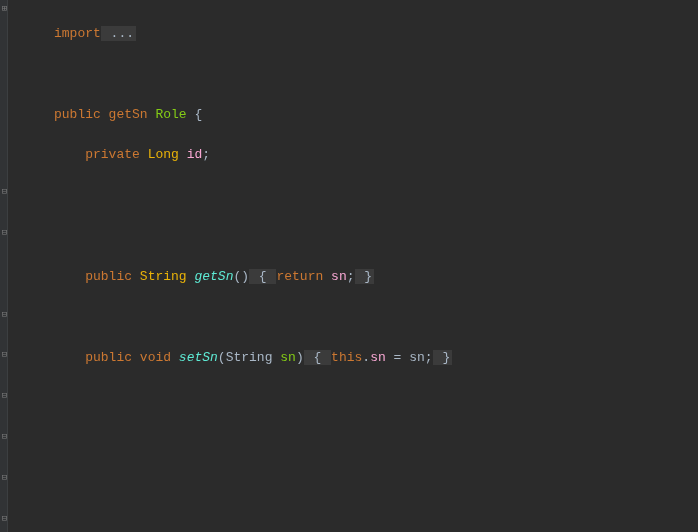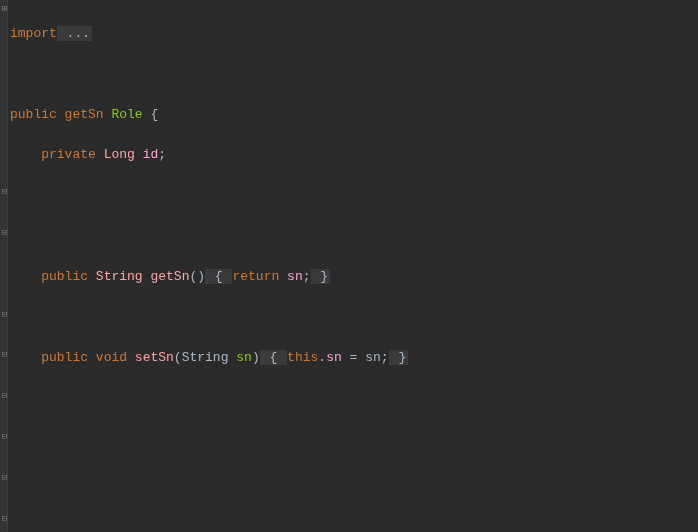--- a/index.html
+++ b/index.html
@@ -31,26 +31,27 @@
       height: 7px;
       color: #7e7e7e;
       font-size: 9px;
       line-height: 7px;
       text-align: center;
     }
     .code {
       padding: 4px 5px 4px 2px;
       white-space: pre;
       flex: 1;
+      margin-left: 44px;
     }
     .line { height: 20.3px; }
     .kw { color: #cc7832; }
-    .type { color: #fca5a5; }
+    .type { color: #eab308; }
     .ident { color: #84cc16; }
-    .method { color: #fca5a5; }
+    .method { color: #5eead4; font-style: italic; }
     .field { color: #f9a8d4; }
     .punct { color: #a9b7c6; }
     .folded-brace { background: #3b3b3b; color: #a9b7c6; padding: 0 2px;}
   </style>
 </head>
 <body>
 
 <div class="editor">
   <div class="gutter">
     <div class="fold-marker" style="top:6px;">⊞</div>

